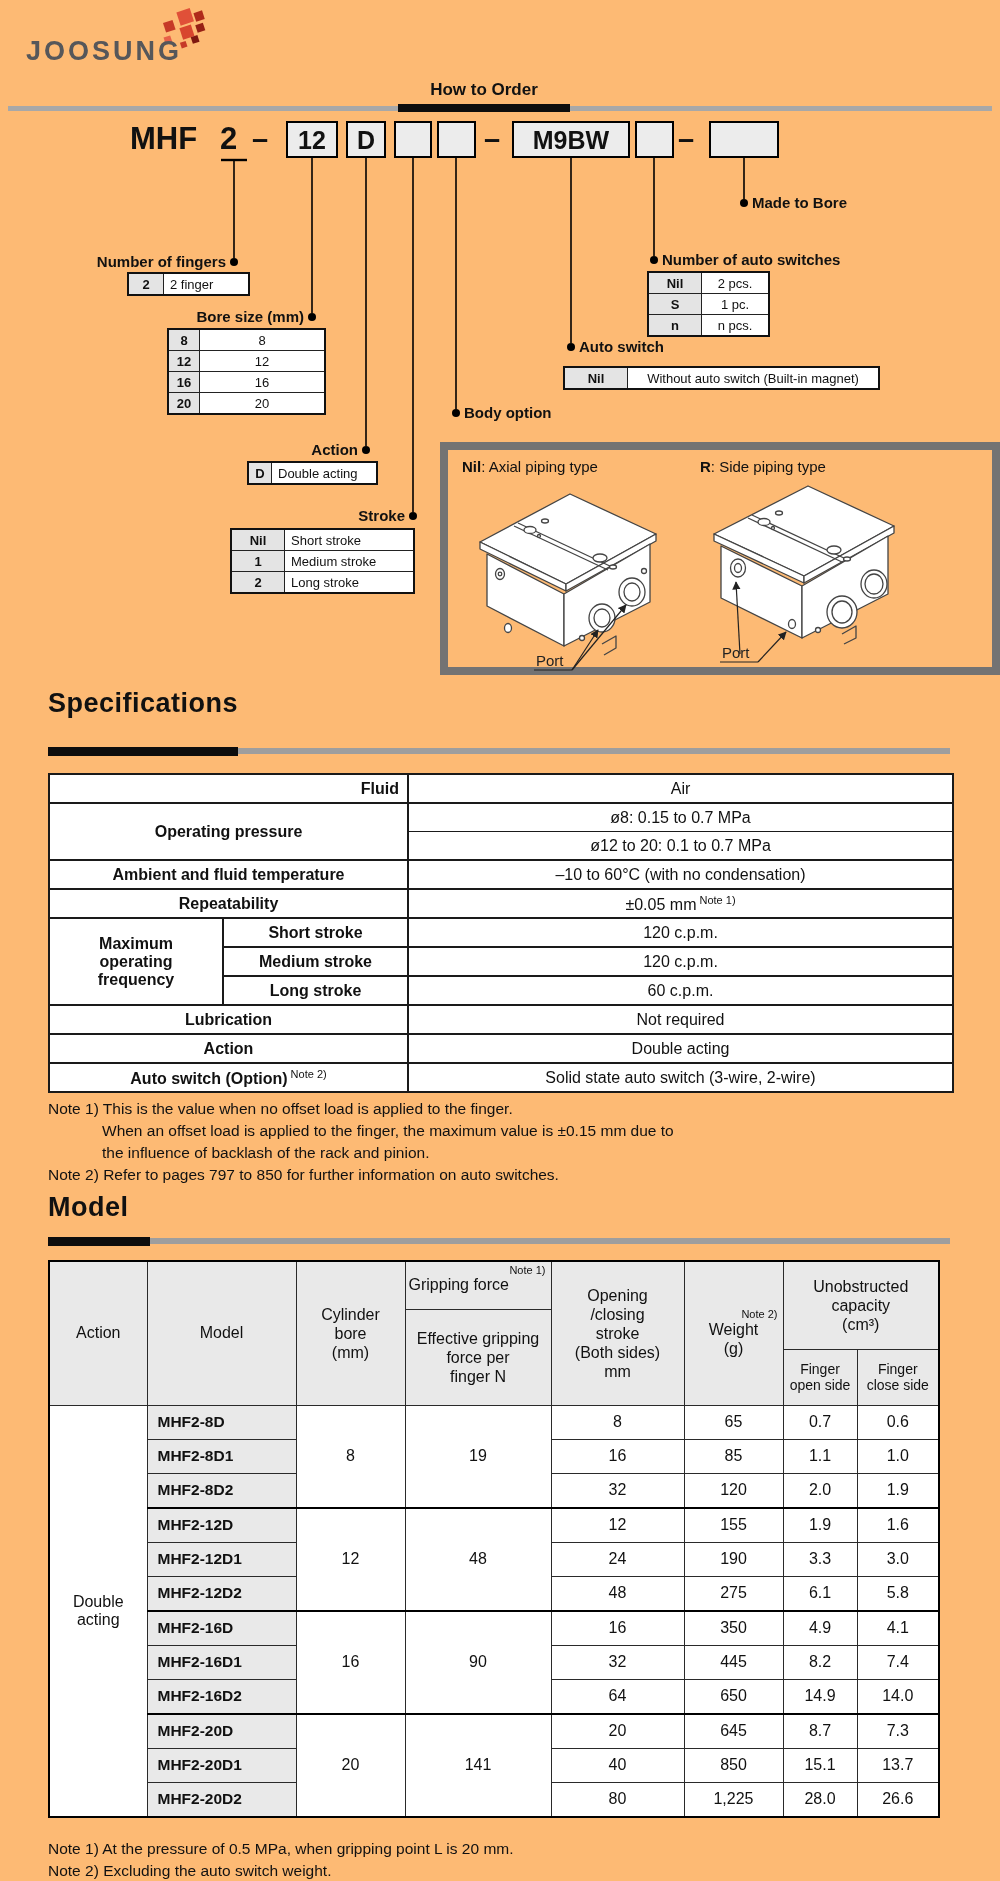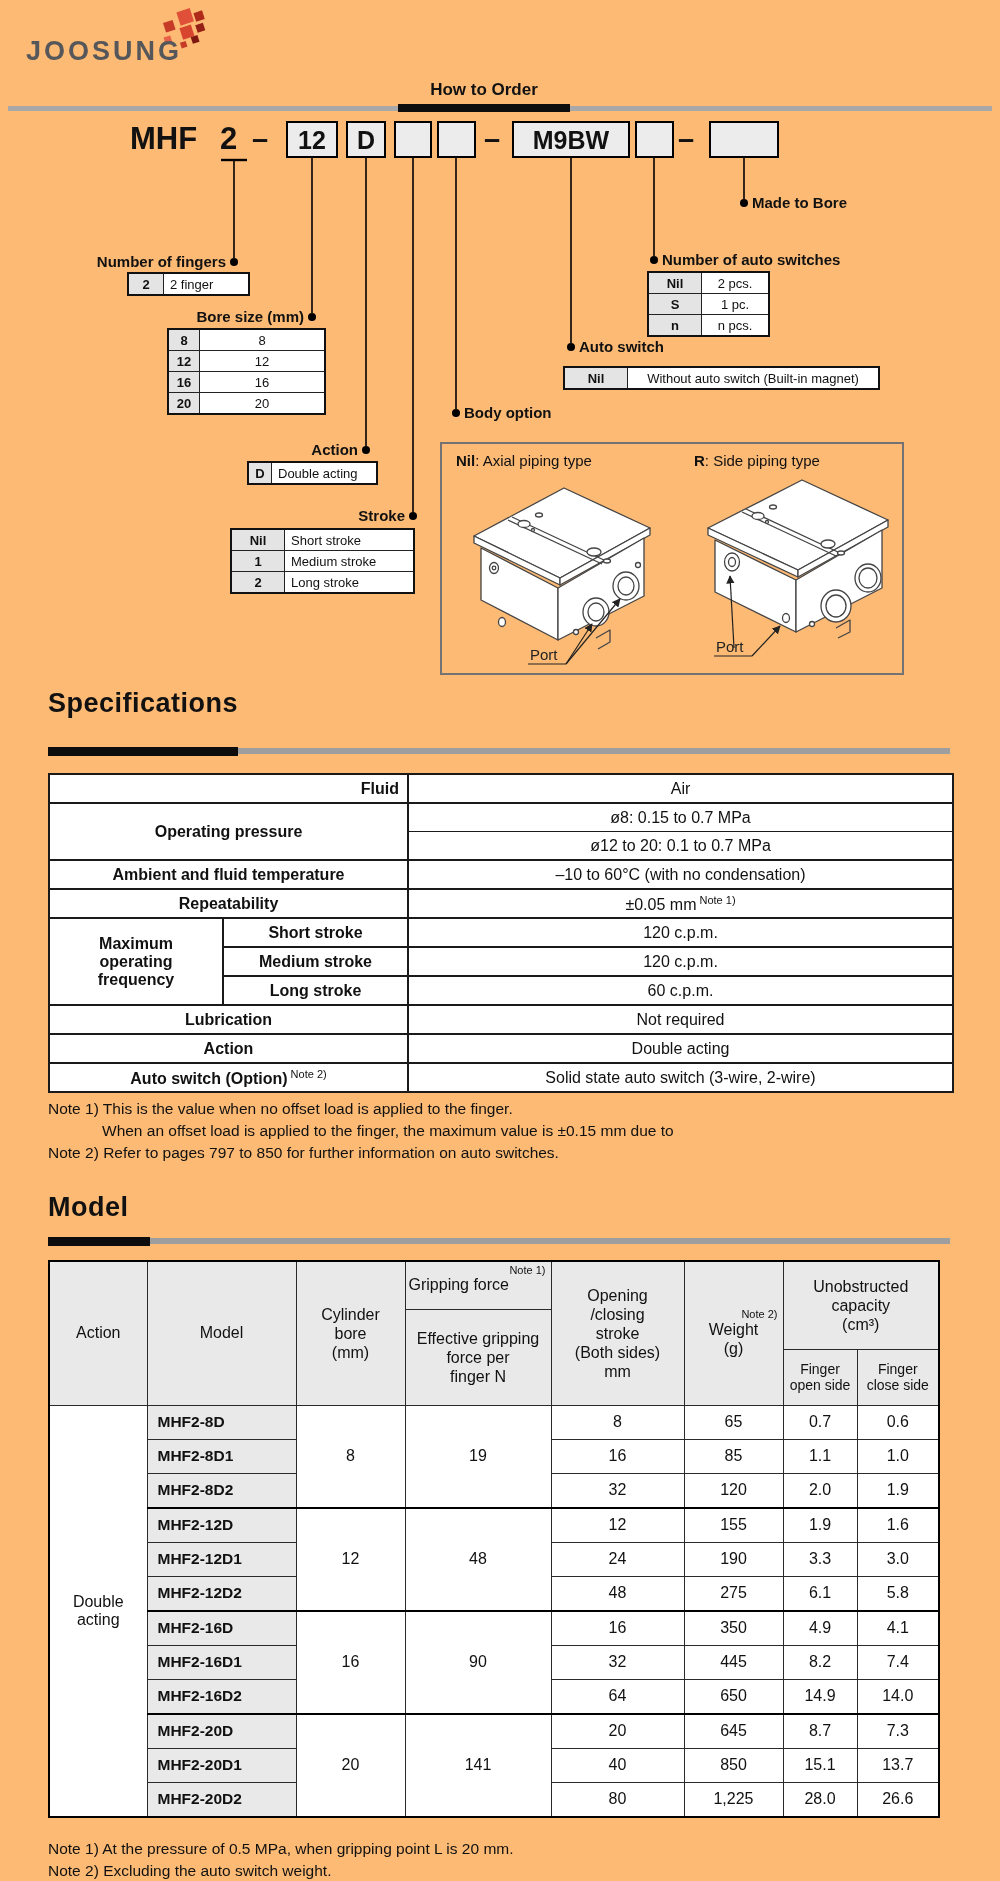--- a/index.html
+++ b/index.html
@@ -26,22 +26,22 @@
 
   
   .mini{position:absolute;border-collapse:collapse;table-layout:fixed;border:2px solid #111;}
   .mini td{border:1.5px solid #222;font-size:13px;padding:2px 6px;background:#fff;
            height:16px;overflow:hidden;white-space:nowrap;}
   .mini td.k{background:#e4e4e4;font-weight:bold;text-align:center;padding:2px 2px;}
   .mini td.vc{text-align:center;}
   .mini td.vl{text-align:left;}
 
   
-  .bodybox{position:absolute;left:440px;top:442px;width:464px;height:233px;
-           border:2px solid #737373;box-sizing:border-box;}
+  .bodybox{position:absolute;left:440px;top:442px;width:560px;height:233px;
+           border:8px solid #737373;box-sizing:border-box;}
   .bb-title{position:absolute;font-size:15px;white-space:nowrap;}
   .bb-title b{font-weight:bold;}
   svg text{font-family:"Liberation Sans",sans-serif;}
 
   
   .sec-title{position:absolute;font-size:27px;font-weight:bold;letter-spacing:0.5px;}
   .tbar-black{position:absolute;height:9px;background:#0d0d0d;}
   .tbar-gray{position:absolute;height:6px;background:#9e9e9e;}
 
   
@@ -370,20 +370,21 @@
     <tr>
           <td colspan="2" class="lbl"><span>Auto switch (Option)</span><span class="sup">Note 2)</span></td>
         <td class="v">Solid state auto switch (3-wire, 2-wire)</td>
         </tr>
   </tbody>
     </table>
 
   <div class="notes" style="top:1098px">
     <div>Note 1) This is the value when no offset load is applied to the finger.</div>
     <div class="ind">When an offset load is applied to the finger, the maximum value is ±0.15 mm due to</div>
+    <div class="ind">the influence of backlash of the rack and pinion.</div>
     <div>Note 2) Refer to pages 797 to 850 for further information on auto switches.</div>
   </div>
 
   <div class="sec-title" style="left:48px;top:1192px">Model</div>
   <div class="tbar-black" style="left:48px;top:1237px;width:102px"></div>
   <div class="tbar-gray" style="left:150px;top:1238px;width:800px"></div>
 
   <table class="model">
     <colgroup>
       <col style="width:98px">

